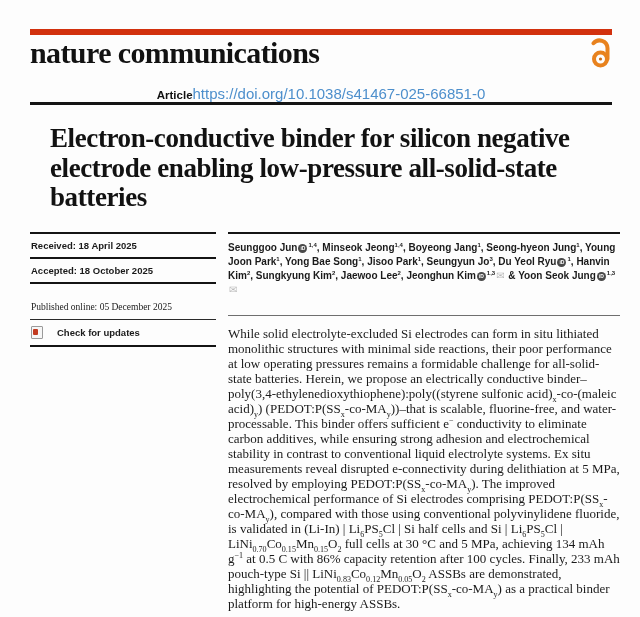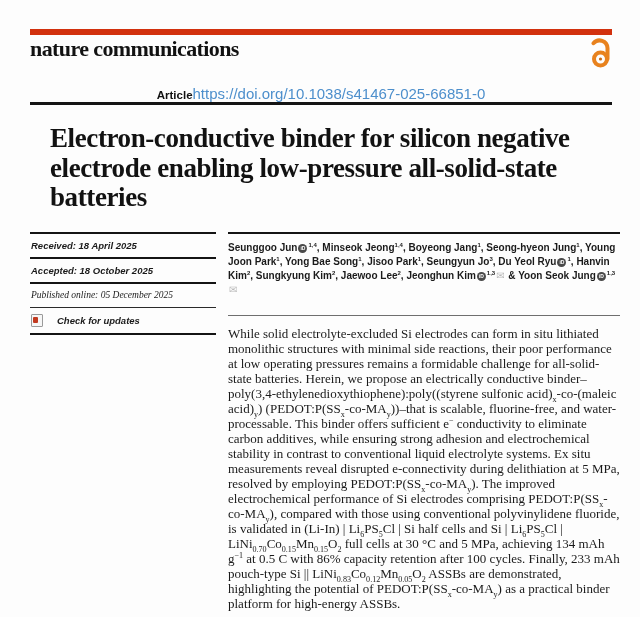--- a/index.html
+++ b/index.html
@@ -4,48 +4,49 @@
 <style>
   html,body { margin:0; padding:0; background:#ffffff; }
   .page {
     position:relative; width:640px; height:617px; background:#fdfdfd;
     overflow:hidden; color:#1c1c1c;
     font-family:"Liberation Sans", sans-serif;
   }
   .red-bar { position:absolute; left:30px; right:28px; top:29px; height:6px; background:#d2310e; }
   .brand {
     position:absolute; left:30px; top:36px;
-    font-family:"Liberation Serif", serif; font-weight:700; font-size:22px;
+    font-family:"Liberation Serif", serif; font-weight:700; font-size:30px;
     letter-spacing:-0.6px; color:#121212;
   }
   .oa-logo { position:absolute; right:28px; top:38px; width:22px; height:30px; }
 
   .article-row {
     position:absolute; left:30px; right:28px; top:85px;
     display:flex; justify-content:center; align-items:baseline;
   }
   .article-label { font-weight:700; font-size:11.5px; color:#121212; }
   .doi { font-size:15px; color:#4d8fcc; text-decoration:none; }
   .rule-heavy { position:absolute; left:30px; right:28px; top:102px; height:2.5px; background:#141414; }
 
   .title {
     position:absolute; left:34px; top:108px; width:582px; margin:16px;
     font-family:"Liberation Serif", serif; font-weight:700;
     font-size:27px; line-height:29.5px; letter-spacing:-0.4px; color:#121212;
   }
 
   
-  .left-col { position:absolute; left:30px; top:232px; width:186px; border-top:2.5px solid #141414;font-style:italic; }
+  .left-col { position:absolute; left:30px; top:232px; width:186px; border-top:2.5px solid #141414; }
   .meta-row {
     padding:6px 0 6px 1px; font-size:9.5px; font-weight:700; color:#1a1a1a;
     border-bottom:2.5px solid #141414; line-height:11px;
   }
   .meta-row.published {
     font-family:"Liberation Serif", serif; font-weight:400; font-size:9.5px;
     border-bottom:1px solid #2a2a2a;
+    margin-top:12px;
   }
   .meta-row.check-row { display:flex; align-items:center; gap:14px; cursor:pointer; }
   .crossmark-icon {
     display:inline-block; width:10px; height:11px; flex:0 0 auto;
     border:1px solid #9a9a9a; background:#f6f6f6; position:relative; border-radius:1px;
   }
   .crossmark-icon::before {
     content:""; position:absolute; left:1px; top:2px; width:5px; height:6px;
     background:#c23a20; border-radius:1px;
   }

